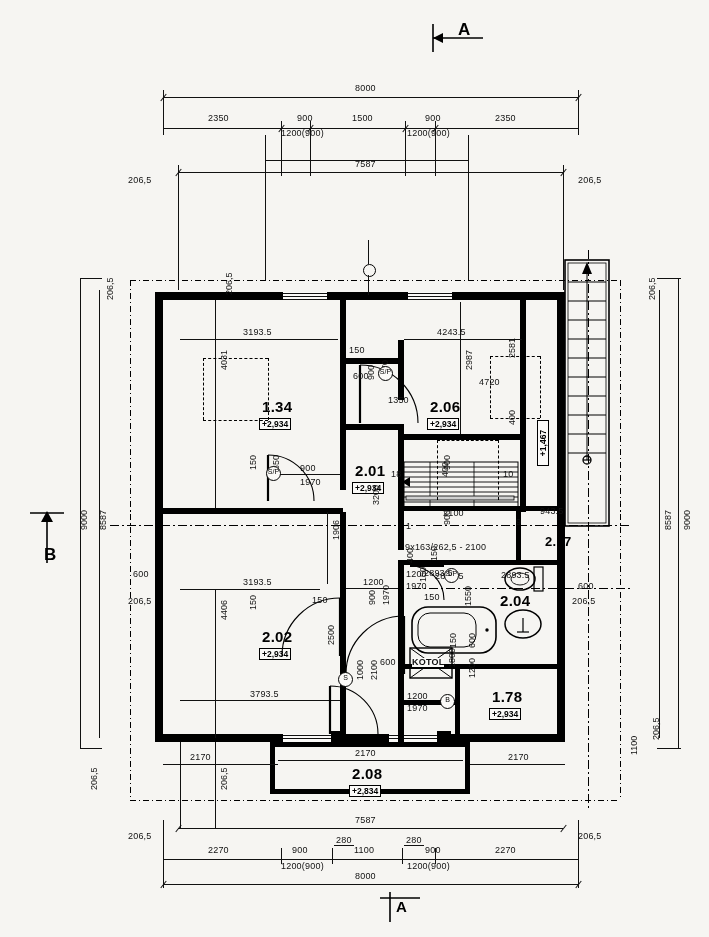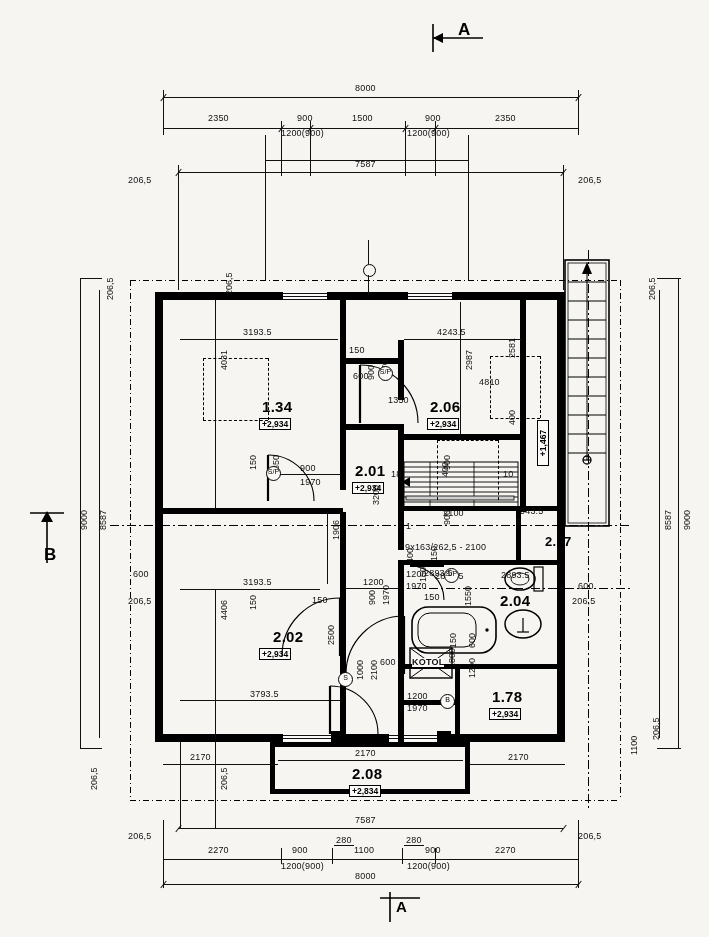--- a/index.html
+++ b/index.html
@@ -176,39 +176,39 @@
   <div class="dashh" style="left:203px;top:358px;width:65px;"></div>
   <div class="dashh" style="left:203px;top:420px;width:65px;"></div>
   <div class="vdim" style="left:249px;top:470px;">150</div>
 
   <div class="rname" style="left:430px;top:398px;">2.06</div>
   <div class="elev" style="left:427px;top:418px;">+2,934</div>
   <div class="dim" style="left:437px;top:328px;">4243.5</div>
   <div class="h" style="left:404px;top:339px;width:118px;"></div>
   <div class="vdim" style="left:465px;top:370px;">2987</div>
   <div class="v" style="left:460px;top:302px;height:132px;"></div>
-  <div class="dim" style="left:479px;top:378px;">4810</div>
+  <div class="dim" style="left:479px;top:378px;">4720</div>
   <div class="vdim" style="left:508px;top:358px;">2581</div>
   <div class="dashv" style="left:490px;top:356px;height:62px;"></div>
   <div class="dashv" style="left:540px;top:356px;height:62px;"></div>
   <div class="dashh" style="left:490px;top:356px;width:50px;"></div>
   <div class="dashh" style="left:490px;top:418px;width:50px;"></div>
   <div class="dim" style="left:349px;top:346px;">150</div>
   <div class="vdim" style="left:508px;top:425px;">400</div>
 
   <div class="rname" style="left:355px;top:462px;">2.01</div>
   <div class="elev" style="left:352px;top:482px;">+2,934</div>
   <div class="vdim" style="left:372px;top:505px;">3200</div>
   <div class="dim" style="left:363px;top:578px;">1200</div>
   <div class="dim" style="left:391px;top:470px;">18</div>
   <div class="vdim" style="left:332px;top:540px;">1906</div>
   <div class="v" style="left:327px;top:512px;height:72px;"></div>
   <div class="h" style="left:346px;top:588px;width:52px;"></div>
 
-  <div class="rname" style="left:262px;top:628px;margin-left:11px;">2.02</div>
+  <div class="rname" style="left:262px;top:628px;">2.02</div>
   <div class="elev" style="left:259px;top:648px;">+2,934</div>
   <div class="dim" style="left:243px;top:578px;">3193.5</div>
   <div class="h" style="left:180px;top:589px;width:140px;"></div>
   <div class="vdim" style="left:220px;top:620px;">4406</div>
   <div class="v" style="left:215px;top:590px;height:148px;"></div>
   <div class="dim" style="left:250px;top:690px;">3793.5</div>
   <div class="h" style="left:180px;top:700px;width:160px;"></div>
   <div class="vdim" style="left:327px;top:645px;">2500</div>
   <div class="dim" style="left:312px;top:596px;">150</div>
   <div class="vdim" style="left:249px;top:610px;">150</div>
@@ -221,21 +221,21 @@
   <div class="vdim" style="left:449px;top:648px;">150</div>
 
   <div class="rname" style="left:500px;top:592px;">2.04</div>
   <div class="dim" style="left:435px;top:572px;">2893.5</div>
   <div class="vdim" style="left:464px;top:606px;">1550</div>
   <div class="dim" style="left:424px;top:593px;">150</div>
   <div class="vdim" style="left:430px;top:561px;">150</div>
   <div class="vdim" style="left:441px;top:477px;">400</div>
 
   <div class="rname sm" style="left:545px;top:534px;">2.07</div>
-  <div class="dim" style="left:520px;top:507px;">943.5</div>
+  <div class="dim" style="left:540px;top:507px;">943.5</div>
   <div class="elev" style="left:537px;top:466px;transform:rotate(-90deg);transform-origin:left top;width:40px;text-align:center;">+1,467</div>
   <div class="dim" style="left:516px;top:518px;">9</div>
 
   <div class="wall" style="left:270px;top:742px;width:200px;height:5px;"></div>
   <div class="wall" style="left:270px;top:742px;width:5px;height:52px;"></div>
   <div class="wall" style="left:465px;top:742px;width:5px;height:52px;"></div>
   <div class="wall" style="left:270px;top:789px;width:200px;height:5px;"></div>
   <div class="rname" style="left:352px;top:765px;">2.08</div>
   <div class="elev" style="left:349px;top:785px;">+2,834</div>
   <div class="dim" style="left:355px;top:749px;">2170</div>

